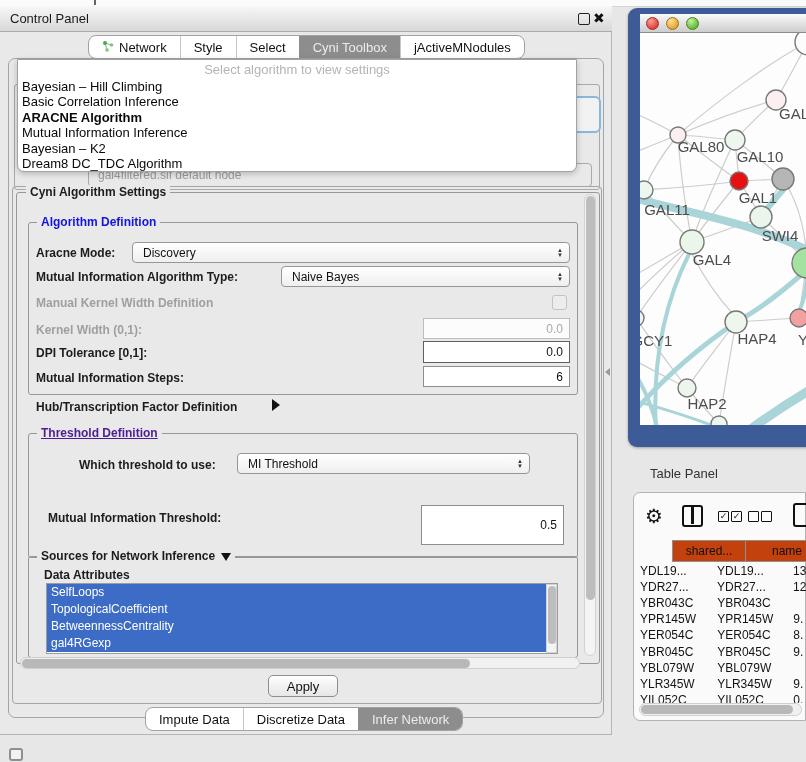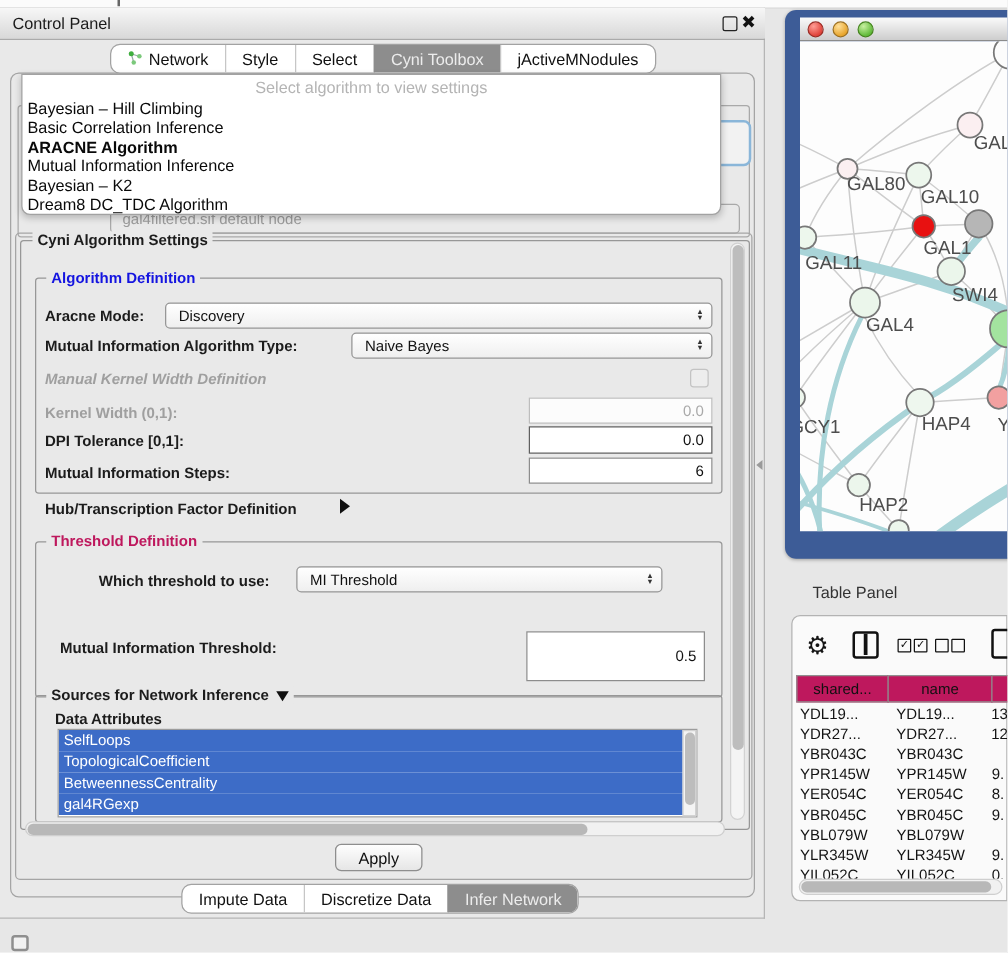--- a/index.html
+++ b/index.html
@@ -37,21 +37,21 @@
              border-radius:0 0 7px 7px;box-shadow:0 2px 6px rgba(0,0,0,.22);box-sizing:border-box;}
   .menu-placeholder{height:19px;line-height:19px;text-align:center;font-size:13px;color:#b4b4b4;}
   .menu-item{height:15.4px;line-height:15.4px;font-size:13px;color:#090909;padding-left:4px;white-space:nowrap;}
   .menu-item.bold{font-weight:bold;}
   
   .inner-panel{left:12px;top:186px;width:588px;height:516px;border:1px solid #a5a5a5;border-radius:4px;}
   .grp{border:1px solid #979797;border-radius:3px;}
   .grp-lab{position:absolute;top:-8px;left:8px;background:#e9e9e9;padding:0 4px;font-size:12px;
            font-weight:bold;white-space:nowrap;color:#1c1c1c;}
   .grp-lab.blue{color:#1414e0;}
-  .grp-lab.green{color:#be185d;}
+  .grp-lab.green{color:#4c1d95;text-decoration:underline;}
   .lbl{font-size:12px;font-weight:bold;color:#1c1c1c;white-space:nowrap;}
   .lbl.dis{color:#9f9f9f;}
   .combo{background:linear-gradient(#ffffff,#efefef);border:1px solid #979797;border-radius:4px;
          font-size:12px;color:#111;display:flex;align-items:center;padding-left:10px;box-sizing:border-box;}
   .stepper{position:absolute;right:6px;top:1px;bottom:1px;display:flex;flex-direction:column;
            justify-content:center;font-size:6px;line-height:5px;color:#333;}
   .input{background:#fff;border:1px solid #8d8d8d;font-size:12px;color:#111;display:flex;align-items:center;
          justify-content:flex-end;padding:0 6px;box-sizing:border-box;}
   .input.dis{color:#a9a9a9;border-color:#bdbdbd;background:#fcfcfc;}
   .input.strong{border:1.5px solid #5f5f5f;}
@@ -89,22 +89,22 @@
   
   .tp-title{left:650px;top:466px;font-size:13px;color:#333;}
   .tbl-window{left:633px;top:492px;width:173px;height:229px;background:#fafafa;border:1px solid #b3b3b3;
               border-radius:7px 0 0 7px;box-sizing:border-box;}
   .gear{left:645px;top:504px;font-size:20px;color:#141414;font-family:"DejaVu Sans",sans-serif;}
   .split-icon{left:682px;top:505px;width:21px;height:22px;border:2.5px solid #111;border-radius:3px;box-sizing:border-box;}
   .split-icon:after{content:"";position:absolute;left:7px;top:0;width:2.5px;height:17px;background:#111;}
   .cbx{width:11px;height:11px;border:1.6px solid #111;border-radius:1px;box-sizing:border-box;position:absolute;
        font-size:9px;line-height:9px;text-align:center;color:#111;font-family:"DejaVu Sans",sans-serif;}
   .partial-icon{left:793px;top:503px;width:18px;height:24px;border:2.5px solid #111;border-radius:3px;box-sizing:border-box;}
-  .th{top:540px;height:22px;background:#be185d;border:1px solid #8f8f8f;box-sizing:border-box;font-size:12px;
-      color:#111;display:flex;align-items:center;justify-content:center;}
+  .th{top:540px;height:22px;background:#c2410c;border:1px solid #8f8f8f;box-sizing:border-box;font-size:12px;
+      color:#111;display:flex;align-items:center;justify-content:center;margin-left:35px;}
   #tbl-rows{left:637px;top:563px;width:169px;height:140px;overflow:hidden;}
   .tr{display:flex;height:16.1px;align-items:center;font-size:12px;color:#131313;}
   .td1{width:73px;padding-left:3px;box-sizing:border-box;white-space:nowrap;overflow:hidden;}
   .td2{width:83px;padding-left:9px;box-sizing:border-box;white-space:nowrap;overflow:hidden;}
   .td3{width:13px;padding-left:4px;white-space:nowrap;}
 </style>
 </head>
 <body>
 
 <div class="screen">
@@ -179,21 +179,21 @@
     <span>Discovery</span>
     <span class="stepper">▲<br>▼</span>
   </div>
 
   <div class="abs lbl" style="left:36px;top:270px;">Mutual Information Algorithm Type:</div>
   <div class="abs combo" style="left:281px;top:266px;width:289px;height:21px;">
     <span>Naive Bayes</span>
     <span class="stepper">▲<br>▼</span>
   </div>
 
-  <div class="abs lbl dis" style="left:36px;top:296px;font-style:italic;">Manual Kernel Width Definition</div>
+  <div class="abs lbl dis" style="left:36px;top:296px;">Manual Kernel Width Definition</div>
   <div class="abs checkbox" style="left:552px;top:295px;"></div>
 
   <div class="abs lbl dis" style="left:36px;top:323px;">Kernel Width (0,1):</div>
   <div class="abs input dis" style="left:423px;top:318px;width:147px;height:21px;">0.0</div>
 
   <div class="abs lbl" style="left:36px;top:346px;">DPI Tolerance [0,1]:</div>
   <div class="abs input strong" style="left:423px;top:341px;width:147px;height:22px;">0.0</div>
 
   <div class="abs lbl" style="left:36px;top:371px;">Mutual Information Steps:</div>
   <div class="abs input" style="left:423px;top:366px;width:147px;height:21px;">6</div>

